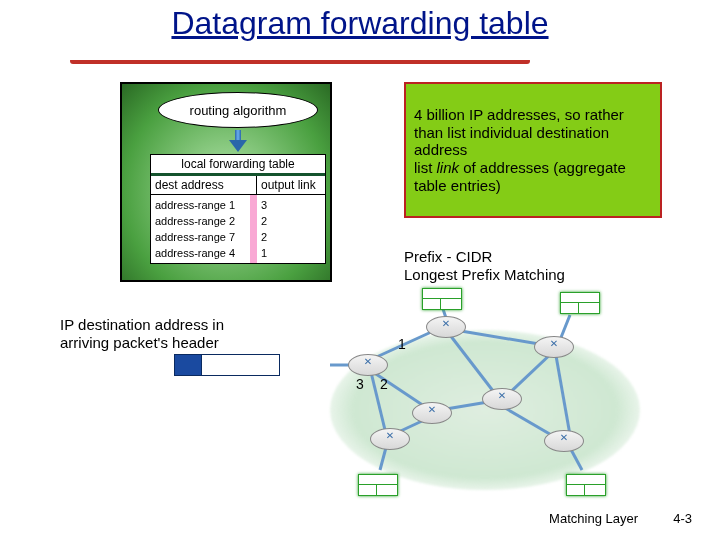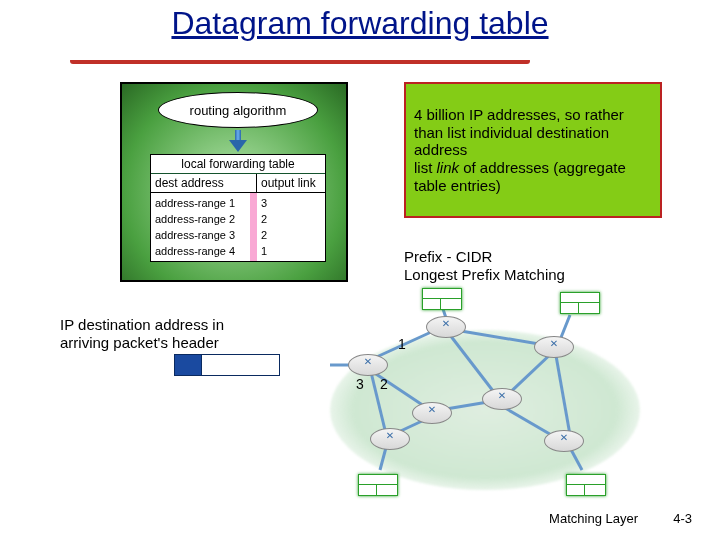--- a/index.html
+++ b/index.html
@@ -22,21 +22,21 @@
   .title-underline {
     position: absolute;
     left: 70px; top: 58px;
     width: 460px; height: 6px;
     border-bottom: 4px solid #c03028;
     border-radius: 3px;
   }
   .router-box {
     position: absolute;
     left: 120px; top: 82px;
-    width: 228px; height: 200px;
+    width: 212px; height: 200px;
     background: #000;
   }
   .router-box-inner {
     position: absolute;
     left: 2px; top: 2px; right: 2px; bottom: 2px;
     background: radial-gradient(ellipse at 50% 55%, #b8e8b0 0%, #4aa040 70%, #2a6a24 100%);
   }
   .algo-oval {
     position: absolute;
     left: 36px; top: 8px;
@@ -74,21 +74,21 @@
     background: #fff;
     border: 1px solid #000;
     font-size: 12px;
   }
   .fwd-title {
     text-align: center;
     padding: 2px 0;
   }
   .fwd-header {
     display: flex;
-    border-top: 1px solid #14532d;
+    border-top: 3px solid #14532d;
     border-bottom: 1px solid #000;
   }
   .fwd-header > div:first-child {
     width: 106px; padding: 2px 4px;
     border-right: 1px solid #000;
   }
   .fwd-header > div:last-child {
     flex: 1; padding: 2px 4px;
   }
   .fwd-rows { display: flex; }
@@ -233,21 +233,21 @@
     <div class="fwd-table">
       <div class="fwd-title">local forwarding table</div>
       <div class="fwd-header">
         <div>dest address</div>
         <div>output link</div>
       </div>
       <div class="fwd-rows">
         <div class="fwd-col-a">
           <div>address-range 1</div>
           <div>address-range 2</div>
-          <div>address-range 3</div>
+          <div>address-range 7</div>
           <div>address-range 4</div>
         </div>
         <div class="fwd-col-b">
           <div>3</div>
           <div>2</div>
           <div>2</div>
           <div>1</div>
         </div>
       </div>
     </div>

